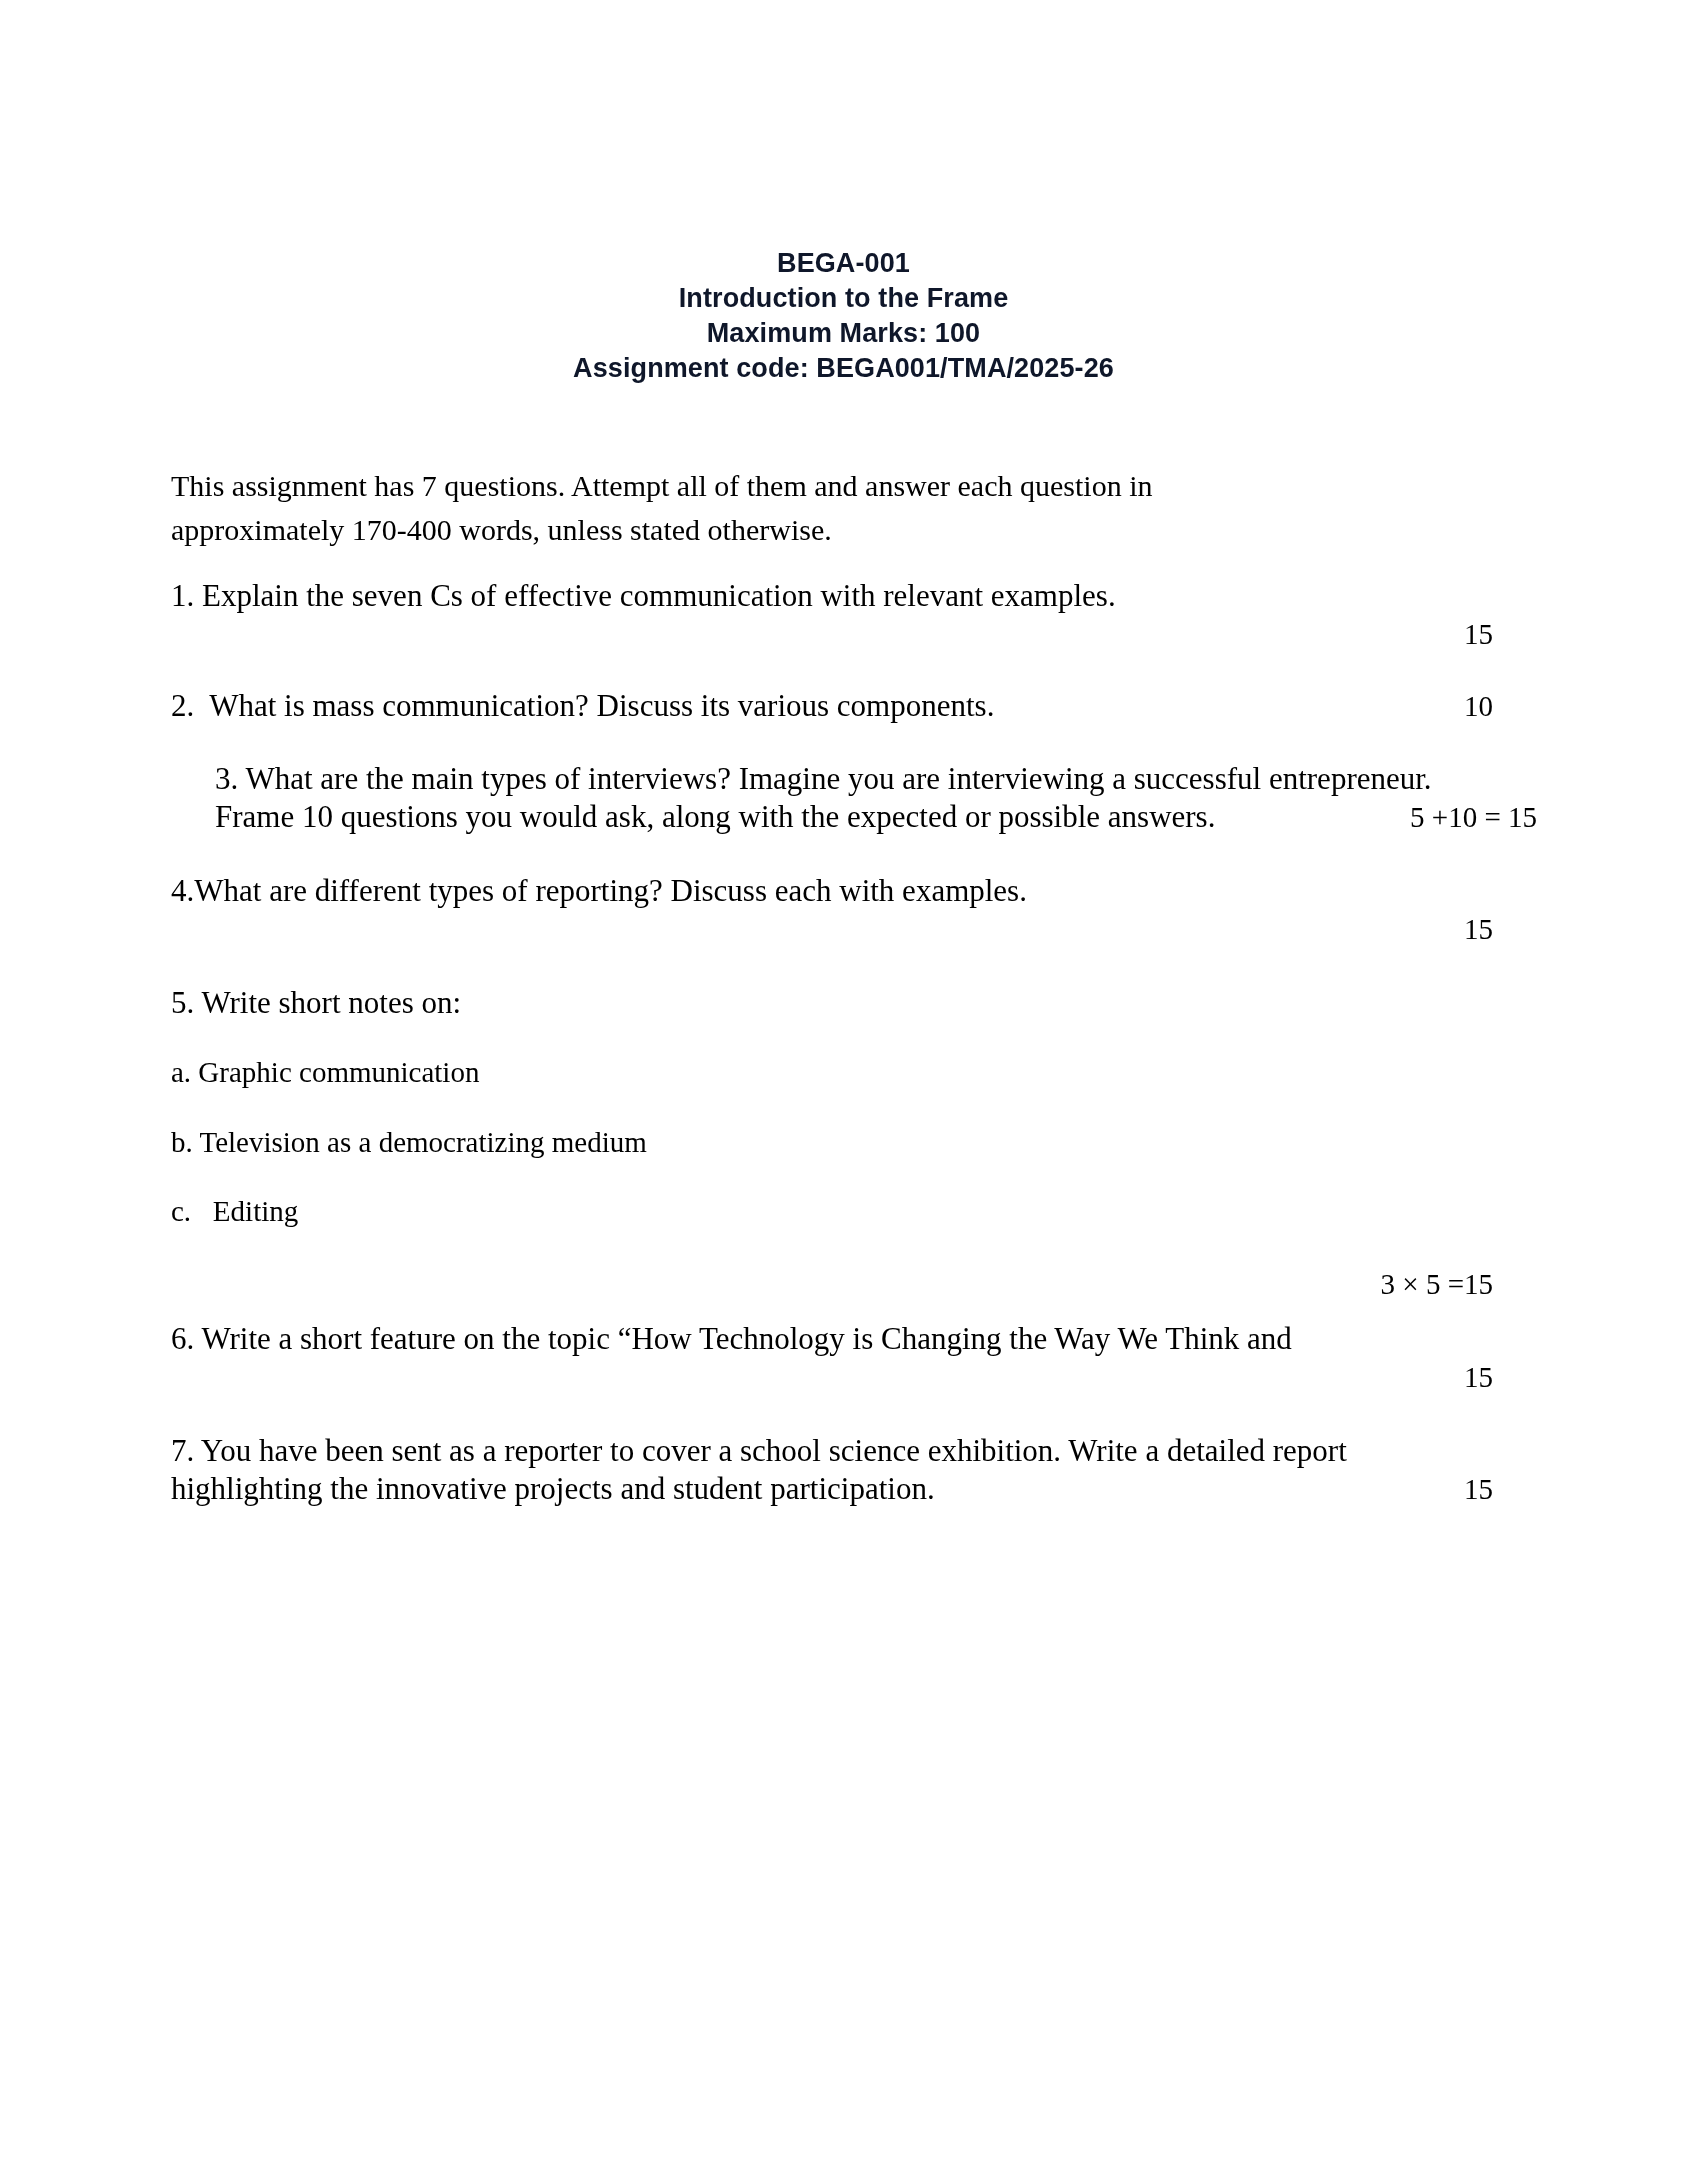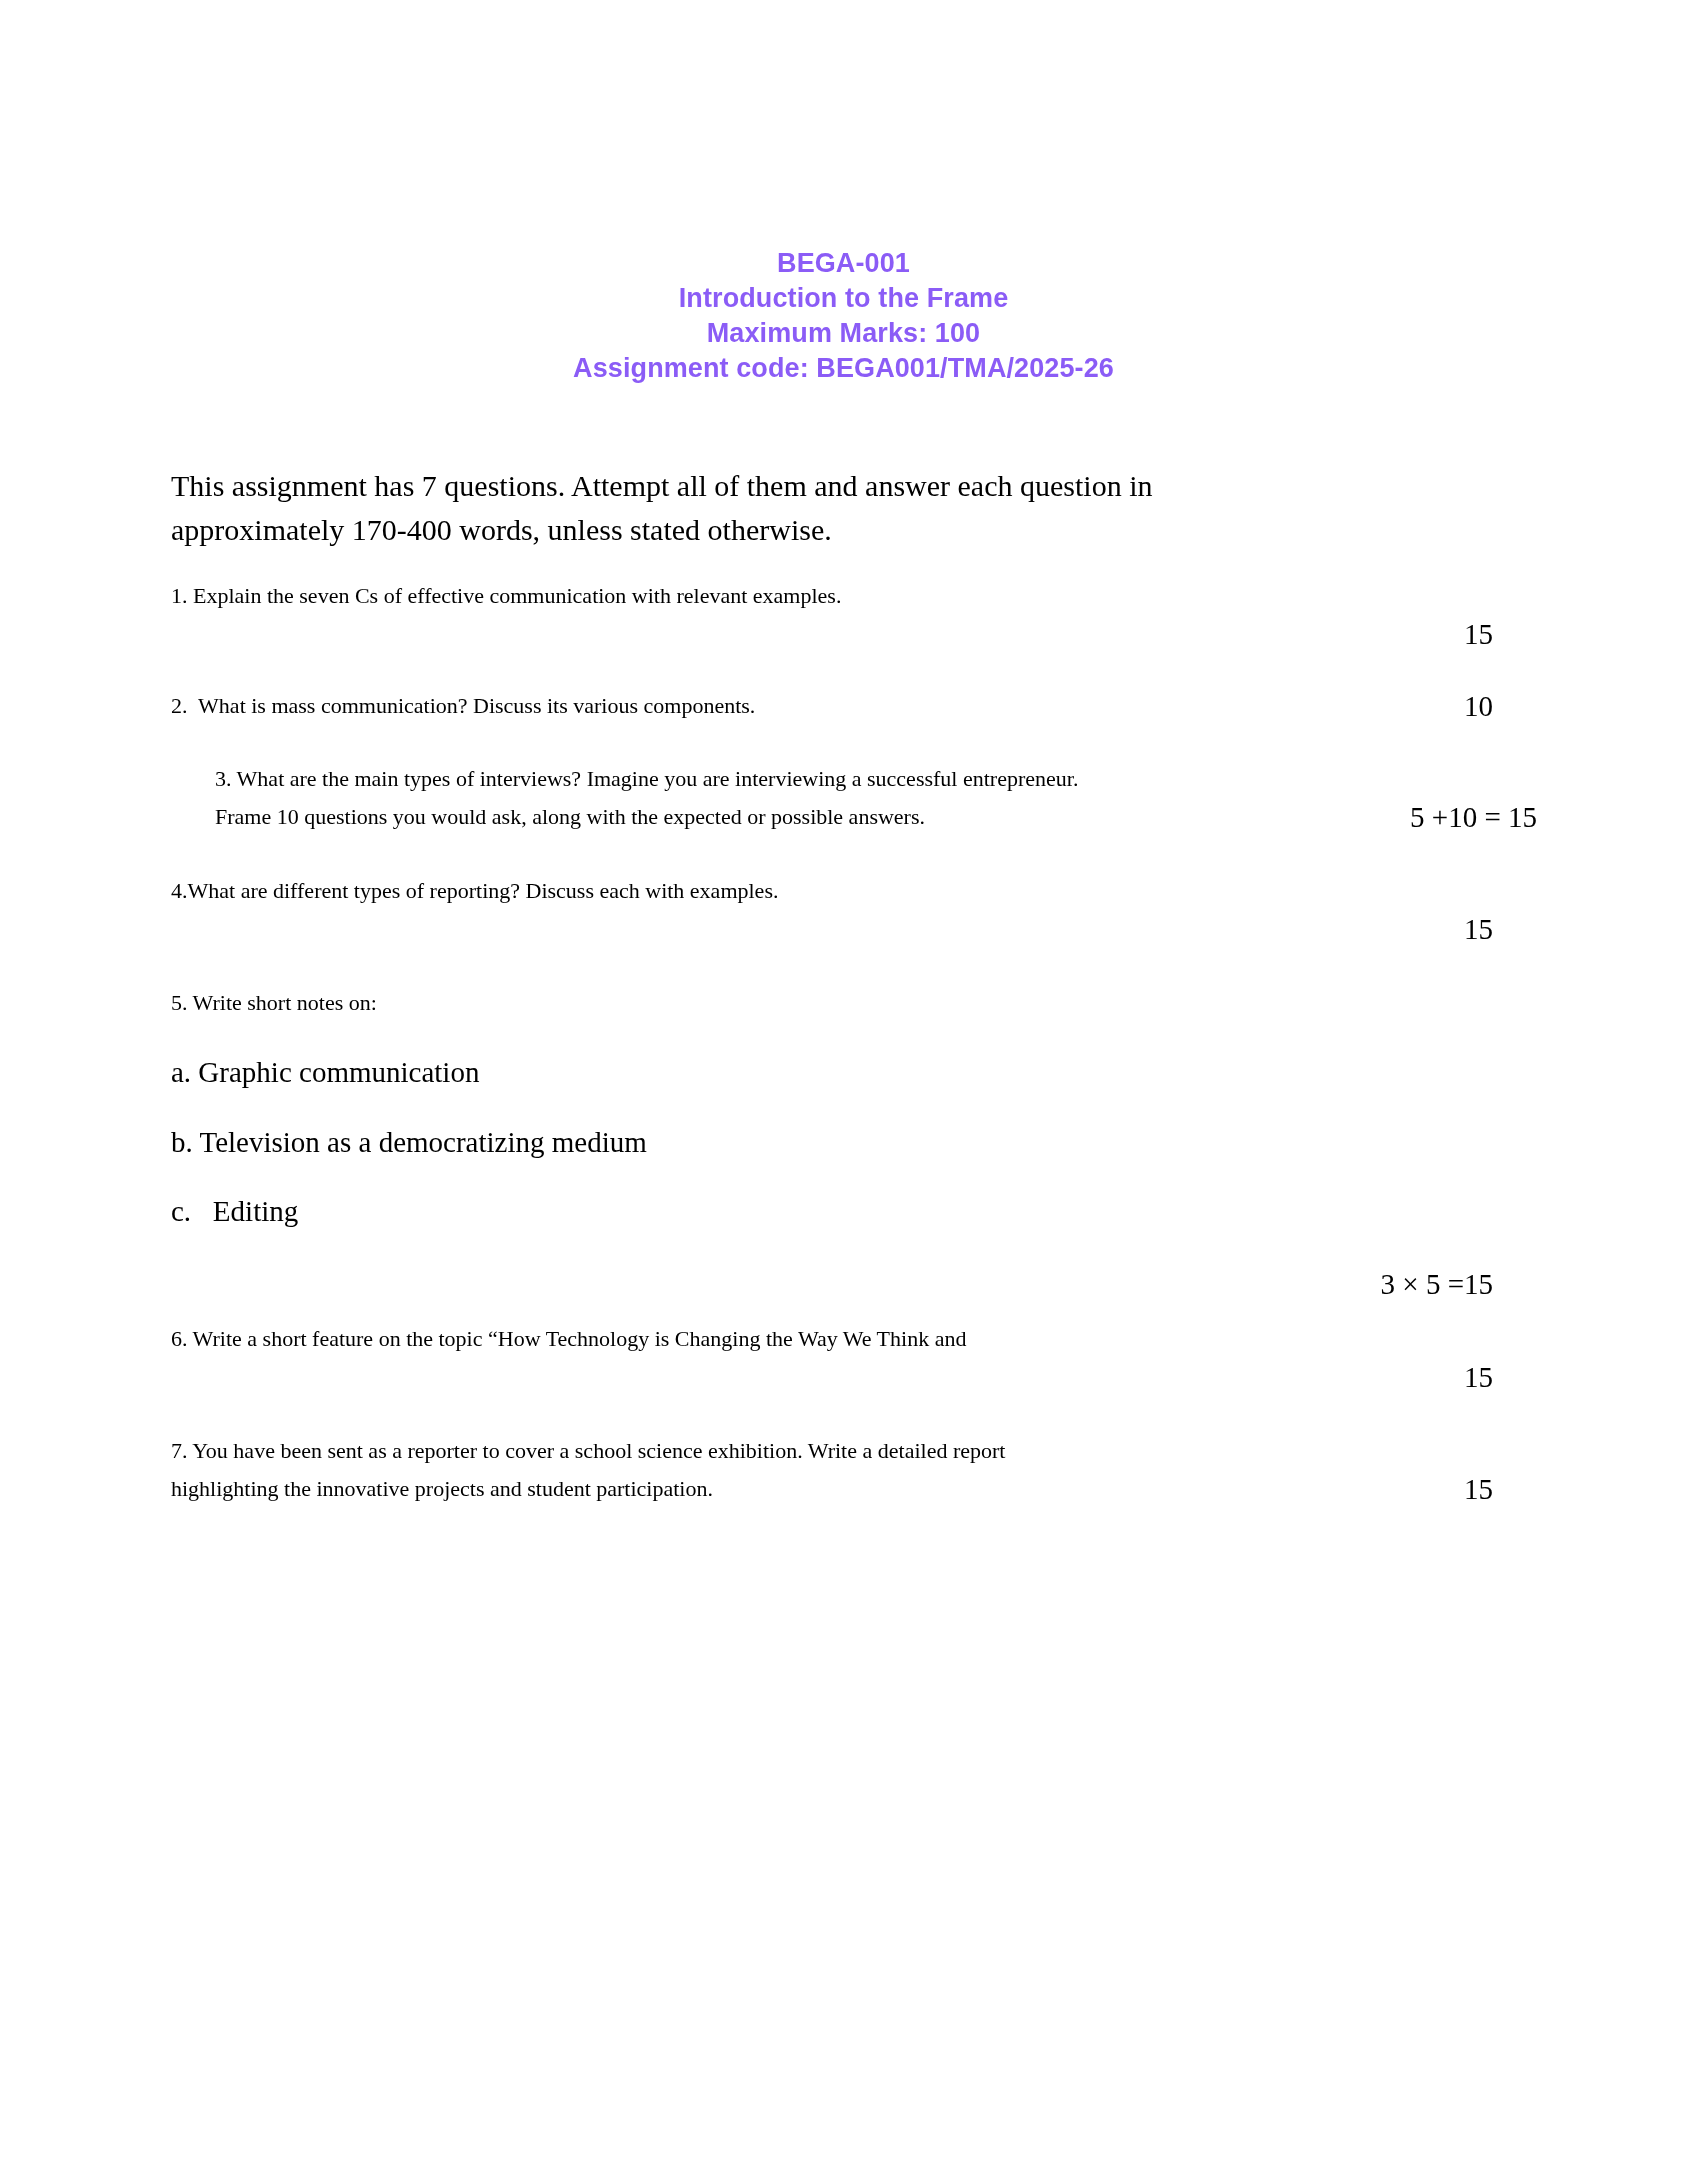--- a/index.html
+++ b/index.html
@@ -28,21 +28,21 @@
     position: absolute;
     top: 246px;
     left: 0;
     width: 1687px;
     text-align: center;
     font-family: "Liberation Sans", "DejaVu Sans", sans-serif;
     font-weight: bold;
     font-size: 27px;
     line-height: 35px;
     letter-spacing: 0.1px;
-    color: #8b5cf6;
+    color: #0f172a;
   }
   .doc-header .hline { display: block; white-space: pre; }
 
   
   .content {
     position: absolute;
     left: 171px;
     top: 0;
     width: 1322px;   
   }
@@ -58,21 +58,21 @@
     text-align: left;
   }
 
   
   .qblock {
     position: absolute;
     left: 0;
     width: 1322px;
   }
   .qtext {
-    font-size: 22px;
+    font-size: 31px;
     line-height: 38px;
     text-align: left;
     font-weight: normal;
   }
   .qline { display: block; white-space: pre; }
 
   .mark {
     position: absolute;
     right: 0;
     font-size: 29px;

